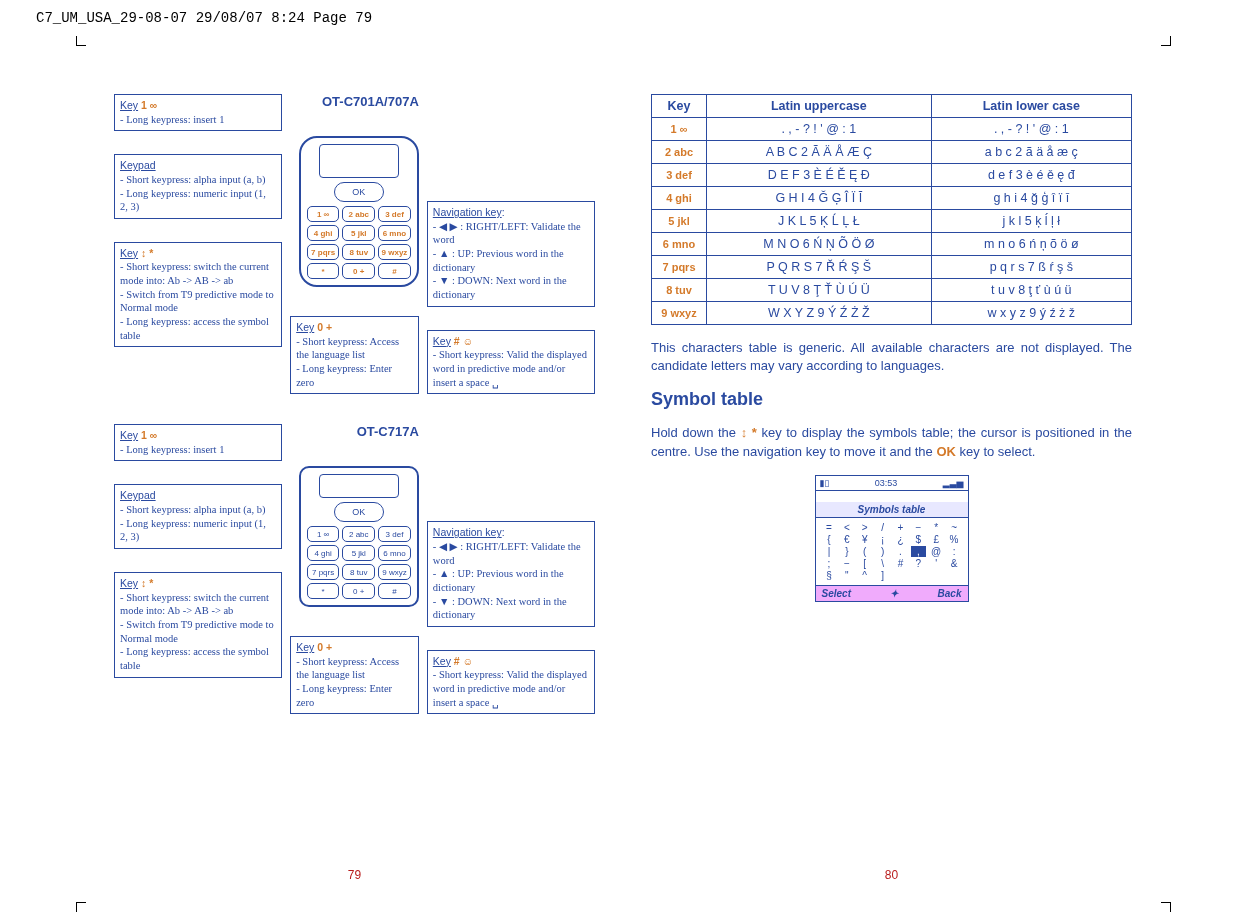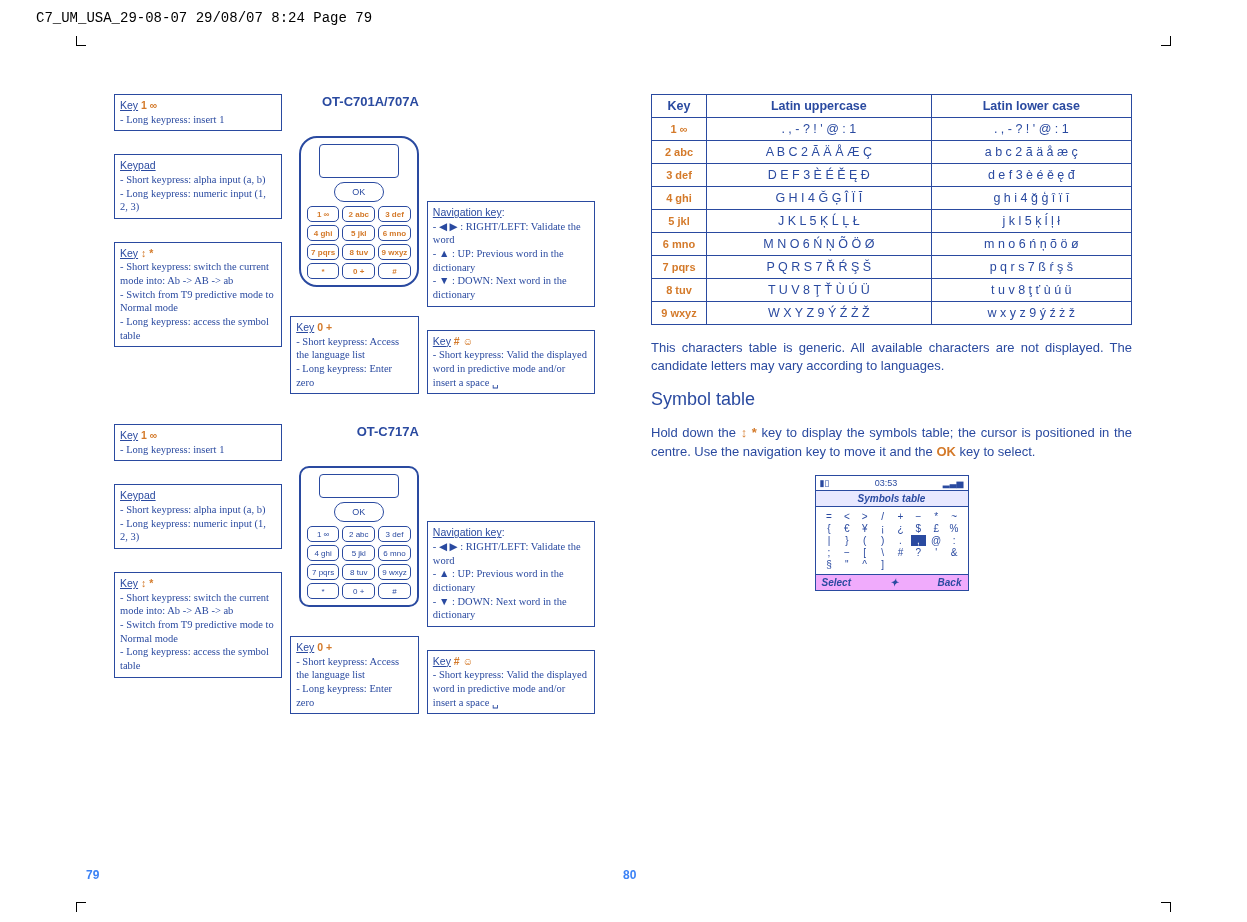--- a/index.html
+++ b/index.html
@@ -39,23 +39,24 @@
     padding: 24px 28px 10px 28px;
     position: relative;
     font-size: 12px;
     color: #2a4aa0;
   }
   .page-num {
     position: absolute;
     bottom: 8px;
     width: 100%;
     left: 0;
-    font-weight: bold;
+    text-align: center;
+    font-weight: normal;
     font-size: 12px;
-    color: #3b82f6;
+    color: #b91c1c;
   }
   
   .diagram {
     position: relative;
     display: flex;
     gap: 8px;
     margin-bottom: 30px;
   }
   .col { display: flex; flex-direction: column; gap: 23px; }
   .col.left { width: 170px; }
@@ -135,21 +136,21 @@
     font-size: 11px;
   }
   .body-text {
     font-size: 13px;
     margin: 14px 0;
     line-height: 1.4;
     text-align: justify;
   }
   h2.sub {
     font-size: 18px;
-    font-weight: normal;
+    font-weight: bold;
     margin: 4px 0 8px 0;
   }
   .symbol-shot {
     width: 154px;
     margin: 8px auto 0 auto;
     border: 1px solid #2a4aa0;
     font-size: 10px;
     color: #2a4aa0;
   }
   .symbol-shot .bar {
@@ -159,20 +160,21 @@
     font-size: 9px;
     border-bottom: 1px solid #2a4aa0;
   }
   .symbol-shot .title {
     background: #e8e8ff;
     text-align: center;
     font-style: italic;
     font-weight: bold;
     padding: 2px;
     border-bottom: 1px solid #2a4aa0;
+    margin-top: 11px;
   }
   .symbol-shot .grid {
     display: grid;
     grid-template-columns: repeat(8, 1fr);
     padding: 4px 6px;
     gap: 1px 3px;
     font-size: 10px;
   }
   .symbol-shot .grid span {
     text-align: center;

